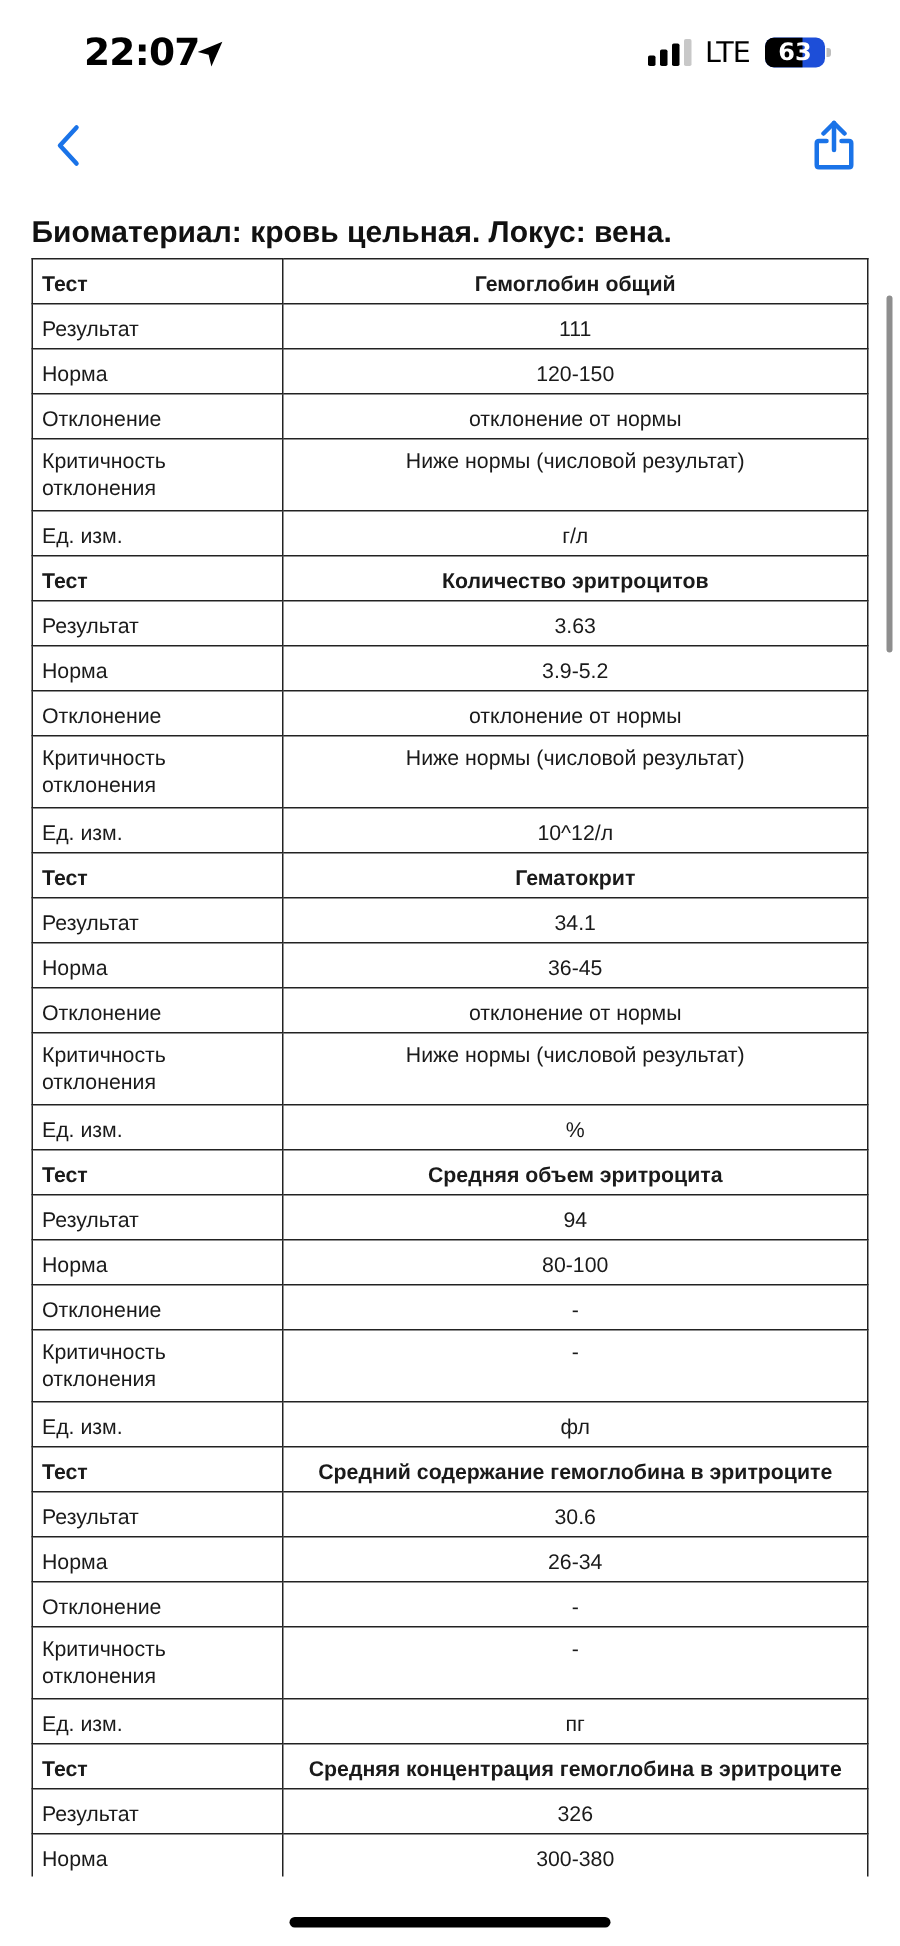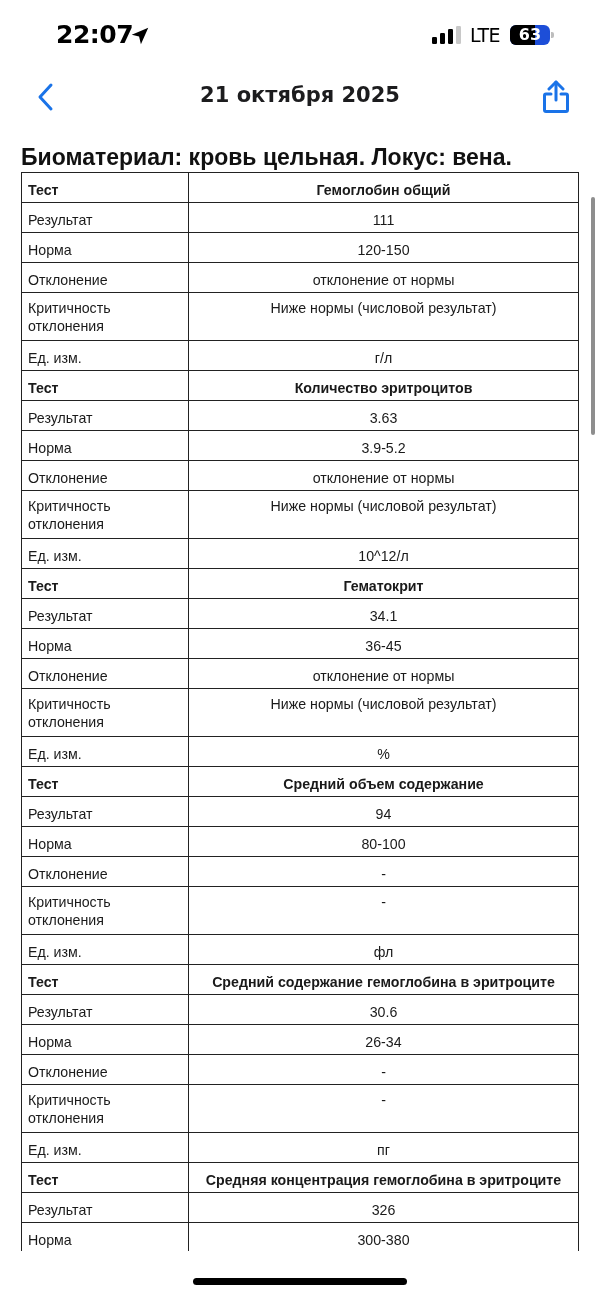--- a/index.html
+++ b/index.html
@@ -67,21 +67,21 @@
       position: absolute; left: 538px; top: 8px; width: 36px; height: 38px;
       display: flex; align-items: center; justify-content: center; cursor: pointer;
     }
 
     .content {
       position: absolute; left: 0; top: 124px; width: 600px; height: 1127px;
       overflow: hidden;
     }
     .section-heading {
       position: absolute; left: 21px; top: 20px;
-      font-size: 23px; font-weight: bold; color: #111;
+      font-size: 20px; font-weight: bold; color: #111;
     }
     .results-table {
       position: absolute; left: 21px; top: 48px; width: 558px;
       border-collapse: collapse;
       font-size: 14.2px; color: #1a1a1a;
     }
     .results-table td {
       border: 1.3px solid #222;
       padding: 0 6px;
       vertical-align: top;
@@ -125,21 +125,20 @@
     <div class="battery-tip"></div>
   </div>
 </div>
 
 <div class="nav-bar">
   <div class="back-button">
     <svg width="18" height="30" viewBox="0 0 18 30">
       <path d="M15 3 L4 15 L15 27" fill="none" stroke="#1a73e8" stroke-width="3" stroke-linecap="round" stroke-linejoin="round"></path>
     </svg>
   </div>
-  <div class="nav-title">21 октября 2025</div>
   <div class="share-button">
     <svg width="28" height="34" viewBox="0 0 28 34">
       <path d="M14 2 L14 20" stroke="#1a73e8" stroke-width="3" stroke-linecap="round"></path>
       <path d="M7 9 L14 2 L21 9" fill="none" stroke="#1a73e8" stroke-width="3" stroke-linecap="round" stroke-linejoin="round"></path>
       <path d="M9 14 L4 14 Q2.5 14 2.5 15.5 L2.5 30 Q2.5 31.5 4 31.5 L24 31.5 Q25.5 31.5 25.5 30 L25.5 15.5 Q25.5 14 24 14 L19 14" fill="none" stroke="#1a73e8" stroke-width="3" stroke-linecap="round" stroke-linejoin="round"></path>
     </svg>
   </div>
 </div>
 
 <div class="content">
@@ -218,21 +217,21 @@
         <td class="label-cell">Критичность отклонения</td>
         <td class="value-cell">Ниже нормы (числовой результат)</td>
       </tr>
       <tr class="row-normal">
         <td class="label-cell">Ед. изм.</td>
         <td class="value-cell">%</td>
       </tr>
 
       <tr class="row-normal row-header">
         <td class="label-cell">Тест</td>
-        <td class="value-cell">Средний объем содержание</td>
+        <td class="value-cell">Средняя объем эритроцита</td>
       </tr>
       <tr class="row-normal">
         <td class="label-cell">Результат</td>
         <td class="value-cell">94</td>
       </tr>
       <tr class="row-normal">
         <td class="label-cell">Норма</td>
         <td class="value-cell">80-100</td>
       </tr>
       <tr class="row-normal">

